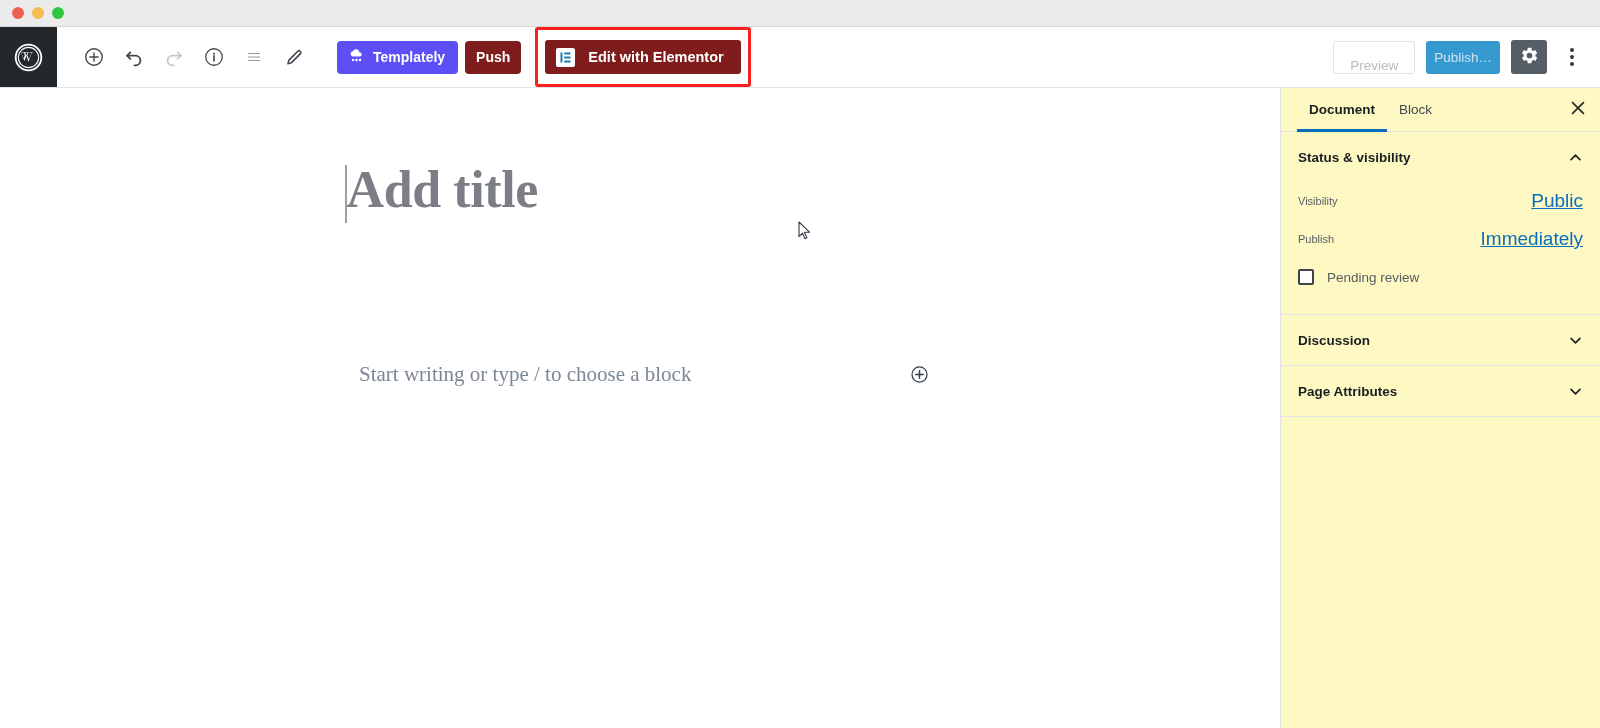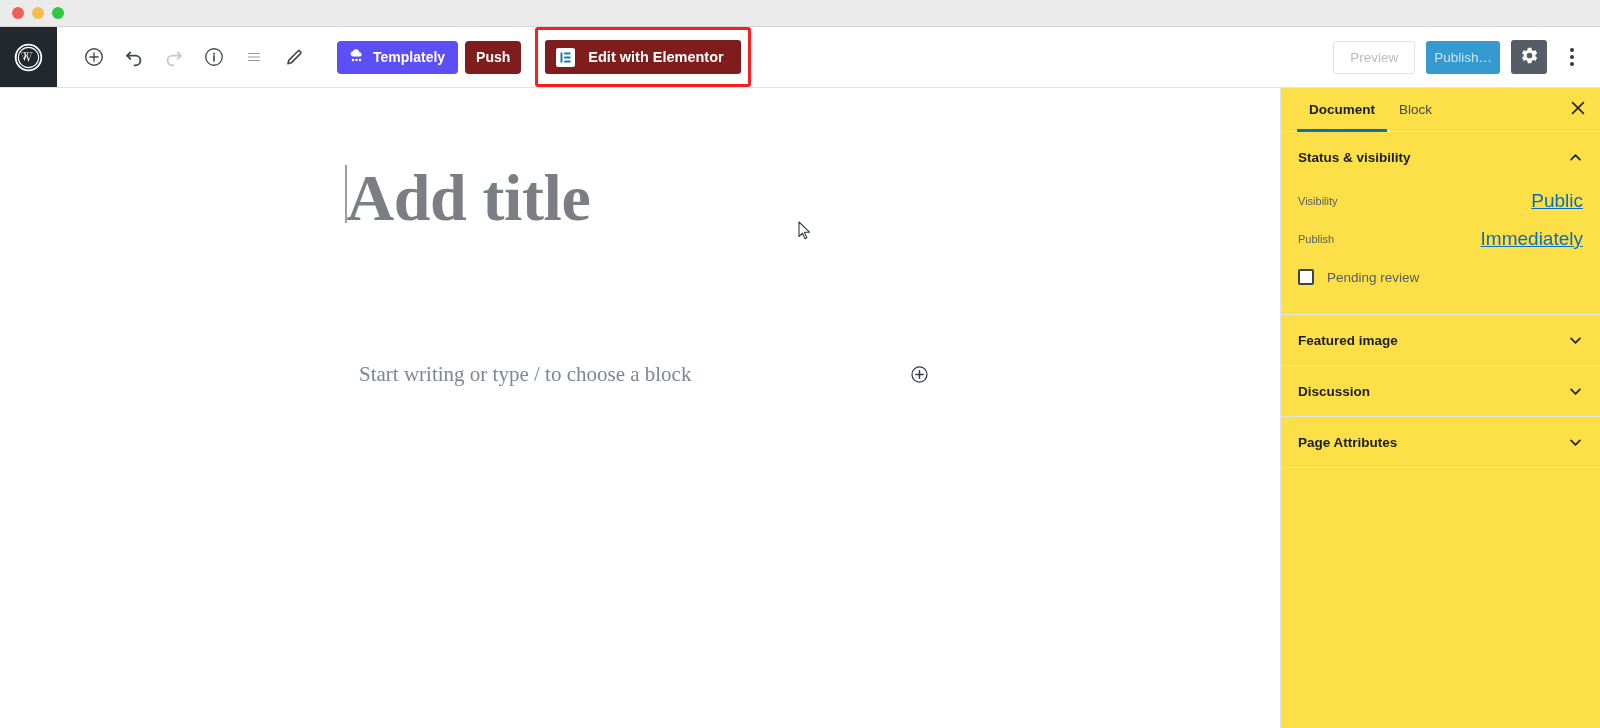--- a/index.html
+++ b/index.html
@@ -140,21 +140,21 @@
   }
   .btn-preview {
     height: 33px;
     border: 1px solid #e0e2e4;
     background: #ffffff;
     color: #b9bcbf;
     border-radius: 3px;
     padding: 0 16px;
     font-size: 13.5px;
     display: flex;
-    align-items: center;
+    align-items: flex-end;
     cursor: pointer;
   }
   .btn-publish {
     height: 33px;
     background: #3699cf;
     color: #cde4f2;
     border-radius: 3px;
     padding: 0 8px;
     font-size: 13.5px;
     display: flex;
@@ -208,21 +208,21 @@
     align-items: flex-start;
   }
   .caret {
     width: 1.5px;
     height: 58px;
     background: #9aa0a6;
     margin-top: 5px;
   }
   .post-title {
     font-family: "Liberation Serif", serif;
-    font-size: 66px;
+    font-size: 52px;
     font-weight: bold;
     color: #7b7f85;
     line-height: 1.15;
     letter-spacing: -0.4px;
   }
   .block-placeholder-row {
     position: absolute;
     left: 359px;
     top: 274px;
     width: 572px;
@@ -247,21 +247,21 @@
     position: absolute;
     left: 798px;
     top: 133px;
     pointer-events: none;
   }
 
   
   .sidebar {
     width: 320px;
     min-width: 320px;
-    background: #fde047;
+    background: #fef9c3;
     border-left: 1px solid #e2e4e7;
     display: flex;
     flex-direction: column;
   }
   .sidebar-tabs {
     height: 44px;
     display: flex;
     align-items: stretch;
     border-bottom: 1px solid #e2e4e7;
     padding-left: 16px;
@@ -525,30 +525,20 @@
           <span class="row-label">Publish</span>
           <span class="row-value">Immediately</span>
         </div>
         <div class="check-row">
           <span class="checkbox"></span>
           <span class="check-label">Pending review</span>
         </div>
       </div>
     </div>
 
-    <div class="panel">
-      <div class="panel-head">
-        <span class="panel-title">Featured image</span>
-        <span class="panel-chevron">
-          <svg width="17" height="17" viewBox="0 0 20 20" fill="none" stroke="currentColor" stroke-width="2" stroke-linecap="round" stroke-linejoin="round">
-            <path d="M4.8 7.6L10 12.8l5.2-5.2"></path>
-          </svg>
-        </span>
-      </div>
-    </div>
 
     <div class="panel">
       <div class="panel-head">
         <span class="panel-title">Discussion</span>
         <span class="panel-chevron">
           <svg width="17" height="17" viewBox="0 0 20 20" fill="none" stroke="currentColor" stroke-width="2" stroke-linecap="round" stroke-linejoin="round">
             <path d="M4.8 7.6L10 12.8l5.2-5.2"></path>
           </svg>
         </span>
       </div>

